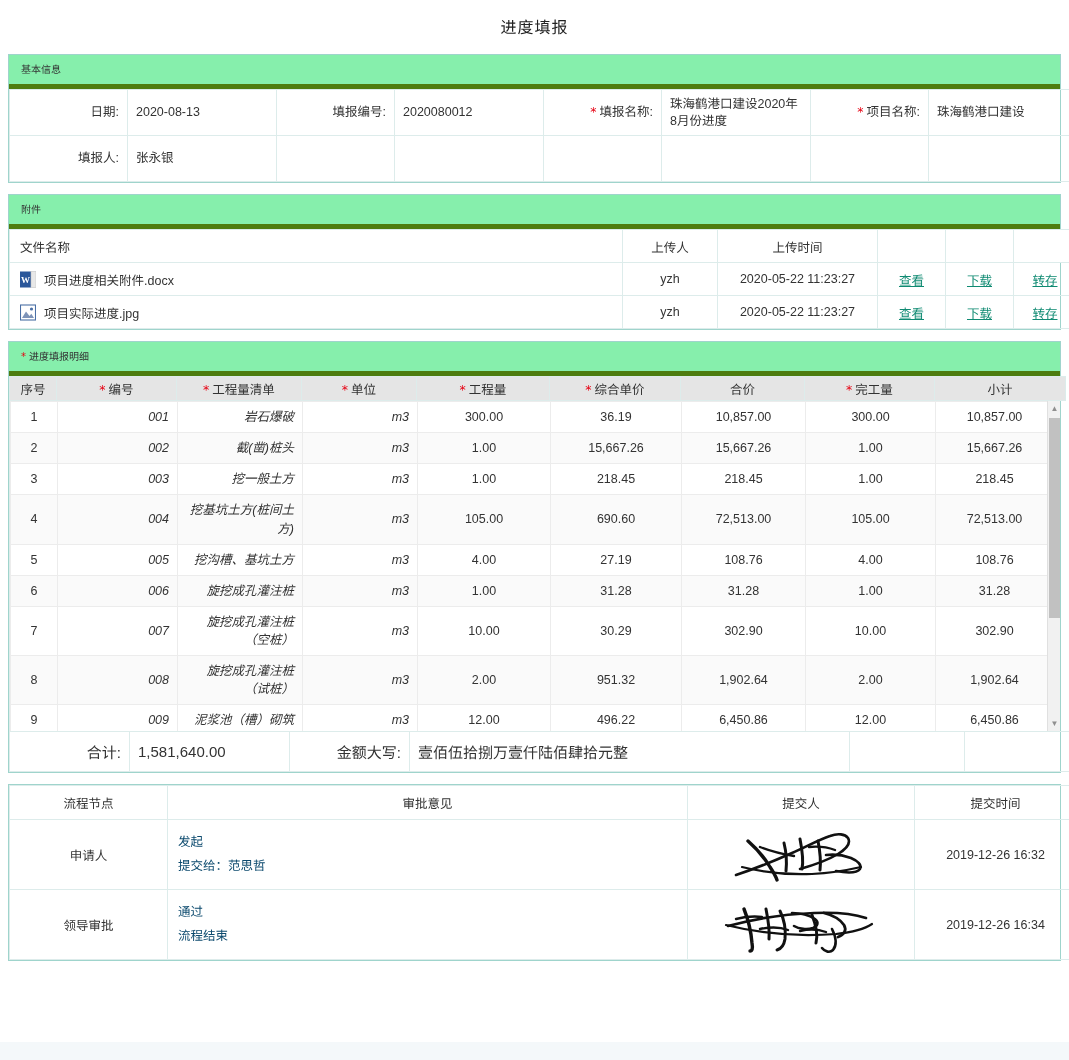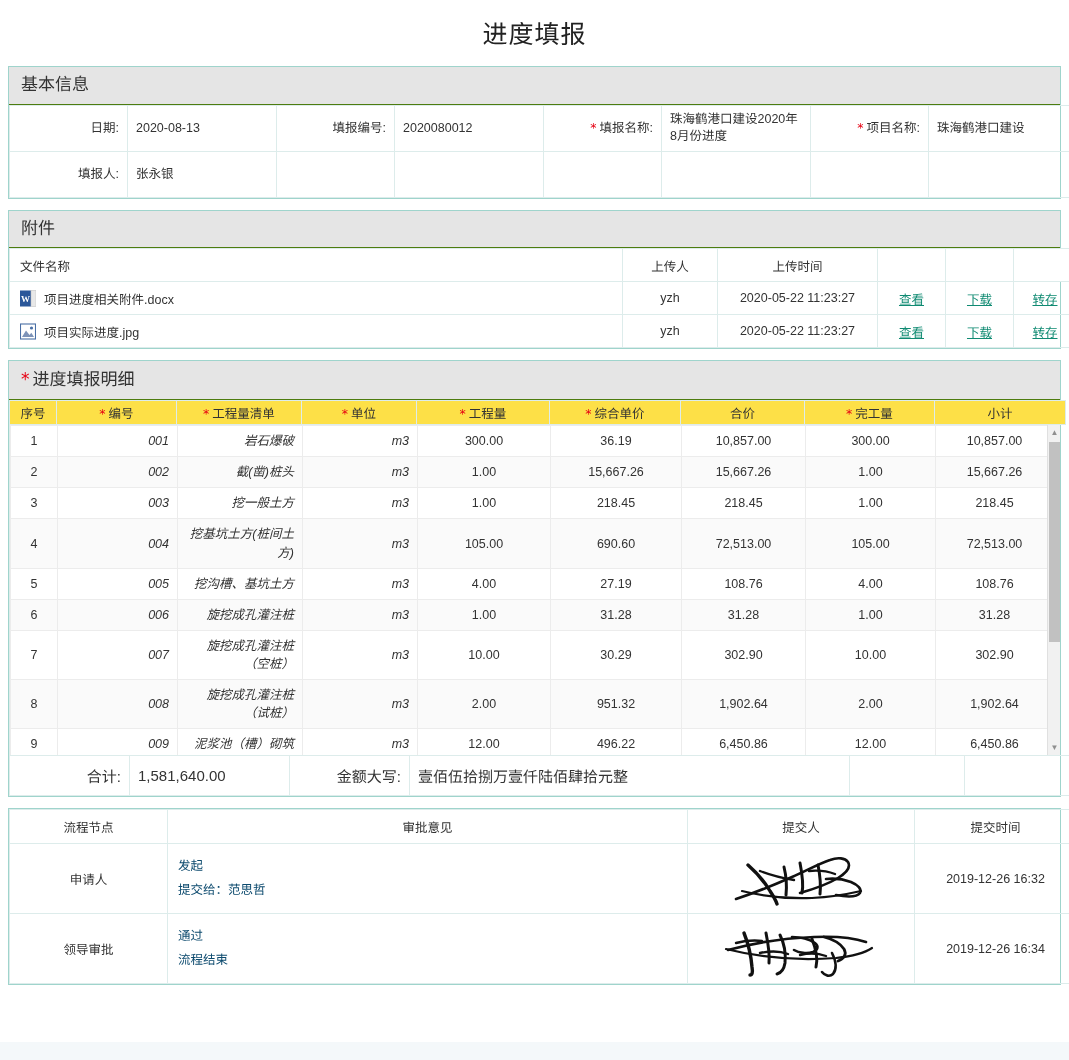--- a/index.html
+++ b/index.html
@@ -13,38 +13,38 @@
   body {
     width: 1069px;
     height: 1060px;
     overflow: hidden;
     position: relative;
   }
 
   
   .page-title {
     text-align: center;
-    font-size: 25px;
+    font-size: 16px;
     color: #222;
     padding: 14px 0 16px 0;
     letter-spacing: 1px;
     font-weight: normal;
     margin: 0;
   }
 
   
   .panel {
     margin: 0 8px 11px 8px;
     border: 1px solid #9fd4cc;
     background: #fff;
   }
   .panel-head {
-    background: #e5e5e5;
-    border-bottom: 1px solid #4d7c0f;
-    font-size: 17px;
+    background: #86efac;
+    border-bottom: 5px solid #4d7c0f;
+    font-size: 10px;
     color: #333;
     padding: 9px 12px;
     line-height: 1.1;
   }
   .req { color: #e60012; margin-right: 3px; font-family: "DejaVu Sans", sans-serif; }
 
   
   table.grid {
     width: 100%;
     border-collapse: collapse;
@@ -93,21 +93,21 @@
 
   
   .detail-wrap { position: relative; }
   table.detail {
     width: 100%;
     border-collapse: collapse;
     table-layout: fixed;
   }
   table.detail th {
     border: 1px solid #ddeceb;
-    background: #fde047;
+    background: #e5e5e5;
     font-size: 12.5px;
     font-weight: normal;
     color: #333;
     height: 15px;
     padding: 2px 6px;
     text-align: center;
     white-space: nowrap;
   }
   table.detail td {
     border: 1px solid #ececec;

